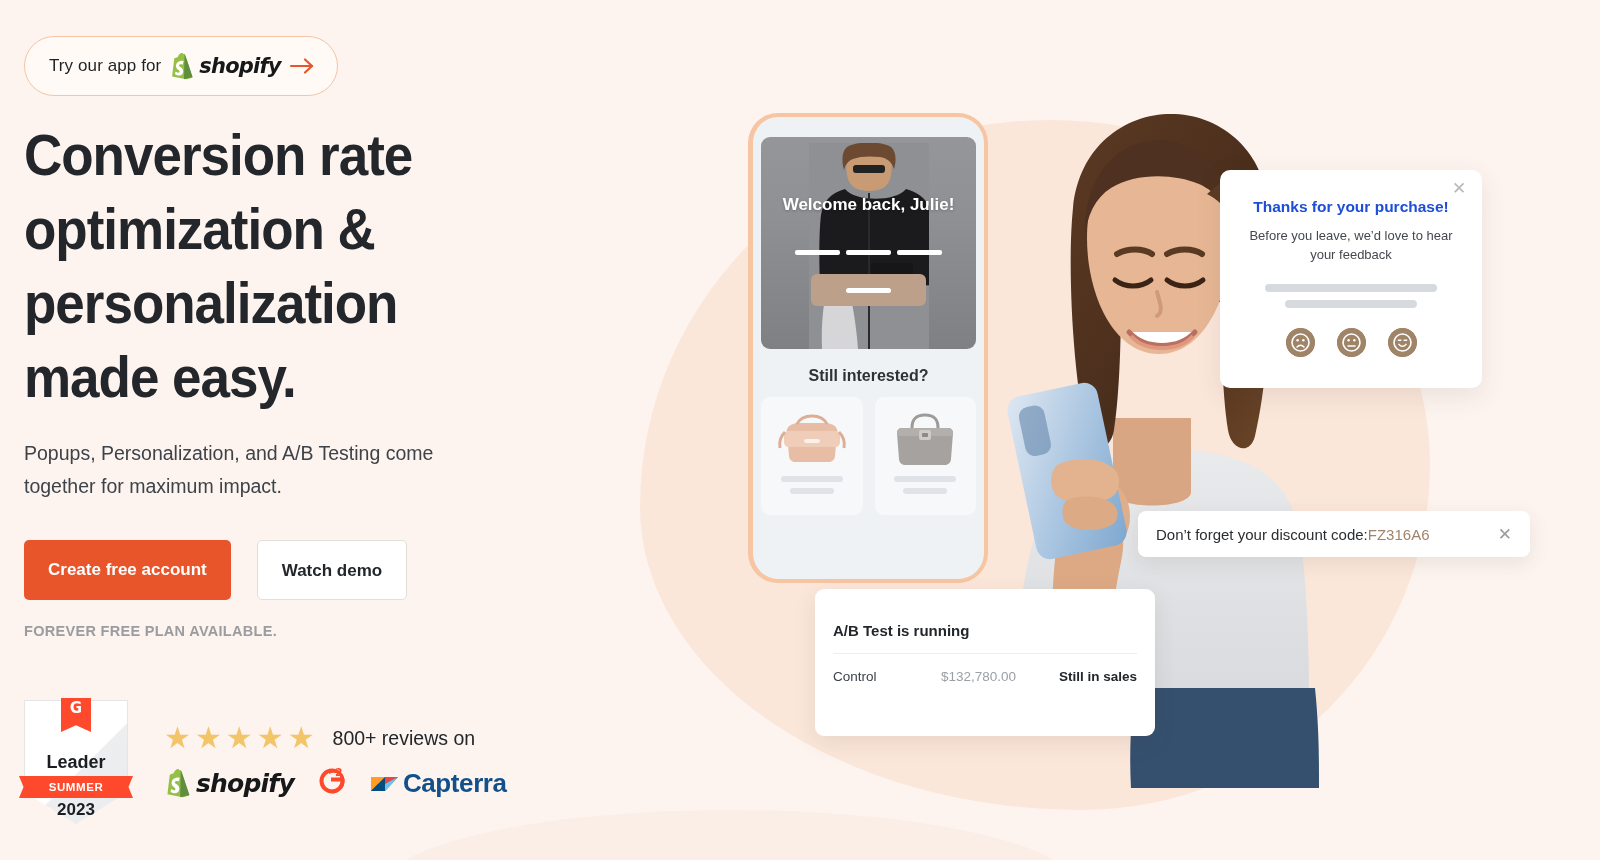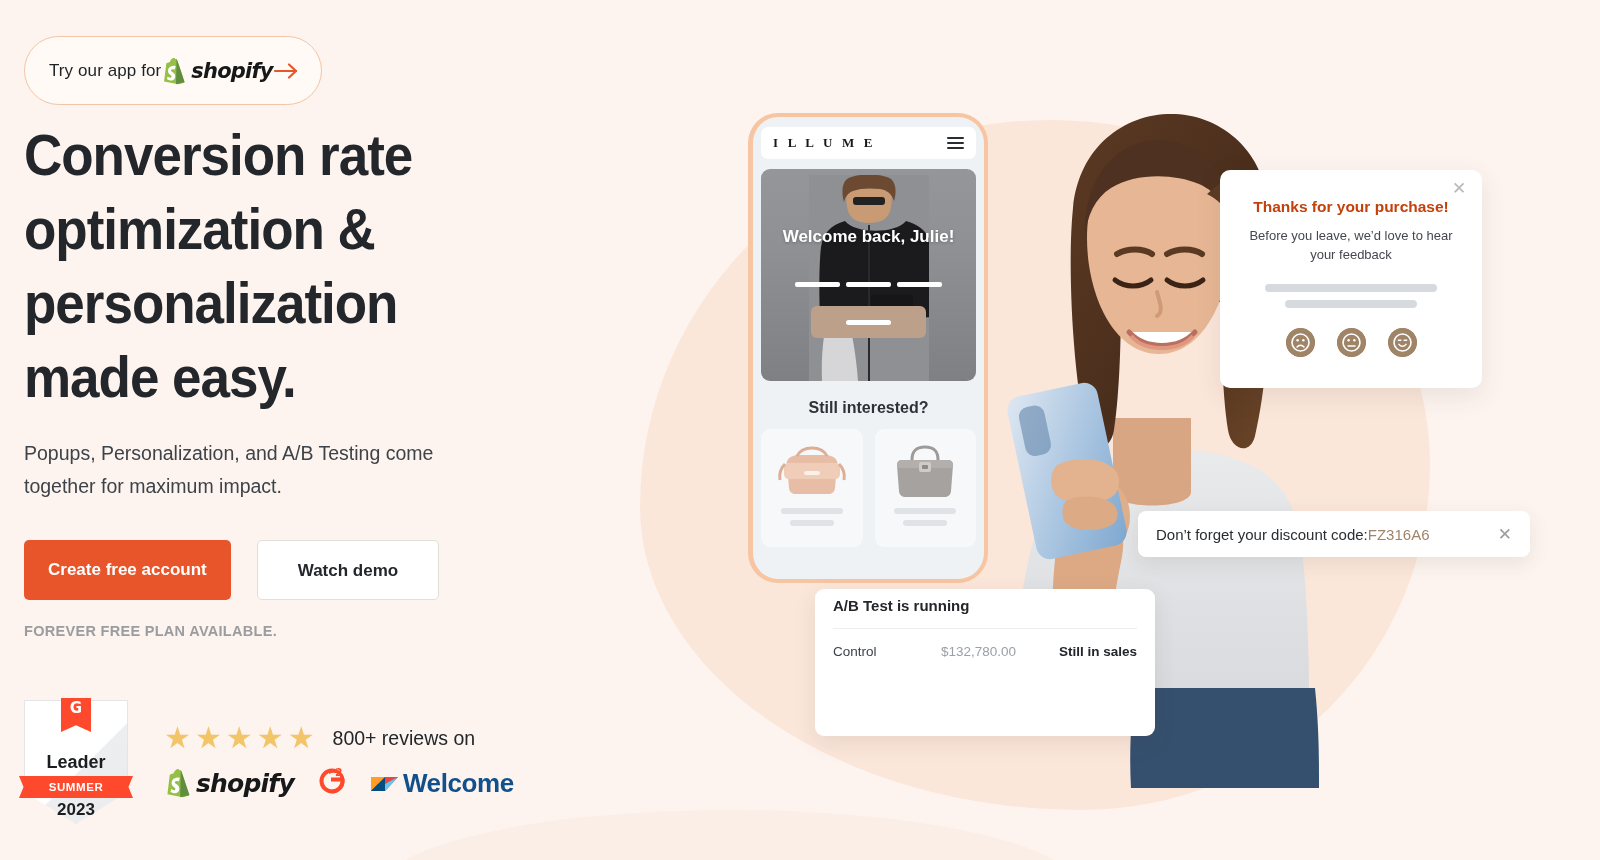--- a/index.html
+++ b/index.html
@@ -25,21 +25,21 @@
     width: 700px; height: 160px;
     background: #fbeee6;
     border-radius: 50%;
   }
 
   
   .left { position: absolute; left: 24px; top: 0; width: 560px; height: 860px; }
 
   .shopify-pill {
     position: absolute; left: 0; top: 36px;
-    height: 69px; display: flex; align-items: center; gap: 0;
+    height: 60px; display: flex; align-items: center; gap: 8px;
     padding: 0 20px 0 24px;
     border: 1.5px solid #f3c4a6; border-radius: 40px;
     background: #fffaf6;
   }
   .pill-text { font-size: 17px; color: #1f2225; letter-spacing: .1px; }
   .shopify-lockup { display: flex; align-items: center; gap: 5px; }
   .shopify-word {
     font-family: "DejaVu Sans", sans-serif;
     font-weight: bold; font-style: italic; font-size: 21px;
     letter-spacing: -0.8px; color: #16181a;
@@ -59,21 +59,21 @@
   }
 
   .cta-row { position: absolute; left: 0; top: 540px; display: flex; gap: 26px; align-items: flex-start; }
   .btn-primary {
     background: #e8552a; color: #fff; border: none; border-radius: 5px;
     font-size: 17px; font-weight: bold; padding: 0 24px; height: 60px;
     line-height: 60px; cursor: pointer; font-family: inherit;
   }
   .btn-secondary {
     background: #fff; color: #23262a; border: 1px solid #e2ded9; border-radius: 5px;
-    font-size: 17px; font-weight: bold; padding: 0 40px; height: 60px;
+    font-size: 17px; font-weight: bold; padding: 0 24px; height: 60px;
     line-height: 60px; cursor: pointer; font-family: inherit;
   }
   .free-note {
     position: absolute; left: 0; top: 623px;
     font-size: 14.5px; font-weight: bold; letter-spacing: .3px; color: #9a9ca0;
   }
 
   
   .proof { position: absolute; left: 0; top: 700px; display: flex; align-items: center; gap: 36px; }
 
@@ -179,21 +179,21 @@
   
   .popup-feedback {
     position: absolute; left: 620px; top: 170px; width: 262px; height: 218px;
     background: #fff; border-radius: 10px; box-shadow: 0 8px 26px rgba(80,60,45,.10);
     padding: 28px 22px 0;
   }
   .popup-close {
     position: absolute; right: 14px; top: 11px; width: 16px; height: 16px;
     color: #b7b9bb; font-size: 17px; line-height: 16px; cursor: pointer;
   }
-  .pf-title { text-align: center; font-size: 15.5px; font-weight: bold; color: #c2410c; }
+  .pf-title { text-align: center; font-size: 15.5px; font-weight: bold; color: #1d4ed8; }
   .pf-sub { margin-top: 10px; text-align: center; font-size: 13px; line-height: 19px; color: #44484d; }
   .pf-lines { margin-top: 20px; display: flex; flex-direction: column; align-items: center; gap: 8px; }
   .pf-lines i { display: block; height: 8px; background: #d6dade; border-radius: 4px; }
   .pf-lines i:nth-child(1) { width: 172px; }
   .pf-lines i:nth-child(2) { width: 132px; }
   .pf-faces { margin-top: 20px; display: flex; justify-content: center; gap: 22px; }
   .face { width: 29px; height: 29px; border-radius: 50%; background: #a08468; display: block; }
 
   
   .popup-discount {
@@ -202,21 +202,21 @@
     display: flex; align-items: center; padding: 0 18px; gap: 0;
   }
   .pd-text { font-size: 15px; color: #2b2e31; }
   .pd-code { font-size: 15px; color: #a08468; font-weight: normal; }
   .pd-close { margin-left: auto; color: #9b9ea1; font-size: 17px; cursor: pointer; }
 
   
   .popup-ab {
     position: absolute; left: 215px; top: 589px; width: 340px; height: 147px;
     background: #fff; border-radius: 9px; box-shadow: 0 7px 22px rgba(80,60,45,.10);
-    padding: 8px 18px 0;
+    padding: 33px 18px 0;
   }
   .ab-title { font-size: 15px; font-weight: bold; color: #23262a; padding-bottom: 14px; }
   .ab-row {
     display: flex; align-items: center; border-top: 1px solid #eceef0;
     height: 46px; font-size: 13.5px;
   }
   .ab-label { width: 108px; color: #3d4349; }
   .ab-value { width: 112px; color: #9aa0a6; }
   .ab-right { flex: 1; text-align: right; }
   .ab-lift { font-size: 13.5px; font-weight: bold; color: #23262a; }
@@ -312,43 +312,35 @@
             <svg width="30" height="28" viewBox="0 0 30 28">
               <path d="M1 8h14L1 22z" fill="#FF9D28"></path>
               <path d="M15 8h13L15 22z" fill="#68C5ED"></path>
               <path d="M15 8L1 22h14z" fill="#044D80"></path>
               <path d="M15 8l13 0-13 14z" fill="#E54747"></path>
               <path d="M1 8l14 0 0 14z" fill="#FF9D28"></path>
               <path d="M15 8v14L1 22z" fill="#044D80"></path>
               <path d="M15 8h13l-13 7z" fill="#E54747"></path>
               <path d="M15 15l13-7v0l-13 14z" fill="#68C5ED"></path>
             </svg>
-            <span class="capterra-word">Welcome</span>
+            <span class="capterra-word">Capterra</span>
           </span>
         </div>
       </div>
     </div>
   </div>
 
   <div class="visual">
 
     <div class="phone">
       <div class="side-btn sb1"></div>
       <div class="side-btn sb2"></div>
       <div class="side-btn sb3"></div>
 
       <div class="phone-screen">
-        <div class="phone-topbar">
-          <span class="illume">I L L U M E</span>
-          <span class="hamburger">
-              <i></i>
-              <i></i>
-              <i></i>
-            </span>
-        </div>
 
         <div class="hero-card">
           <svg class="hero-model" viewBox="0 0 120 206">
             <rect width="120" height="206" fill="#8e9093"></rect>
             <path d="M42 6c-5 8-6 20-3 30 2 7 8 12 21 12s19-5 21-12c3-10 2-22-3-30-6-9-30-9-36 0z" fill="#c89b74"></path>
             <path d="M38 4c10-6 34-6 44 0 6 5 5 16 3 22-2-7-7-11-14-12-9-1-20-1-27 2-5 2-8 6-9 11-2-6-3-18 3-23z" fill="#6b4a31"></path>
             <rect x="44" y="22" width="32" height="8" rx="3" fill="#222"></rect>
             <path d="M36 46c-14 4-22 12-24 26-2 16-2 50-1 70l58 2 56-2c1-22 0-56-3-72-3-14-12-20-25-24-10 13-51 13-61 0z" fill="#1b1b1d"></path>
             <path d="M60 50l0 156" stroke="#2a2a2c" stroke-width="2"></path>
             <rect x="62" y="120" width="42" height="32" rx="4" fill="#161618"></rect>

